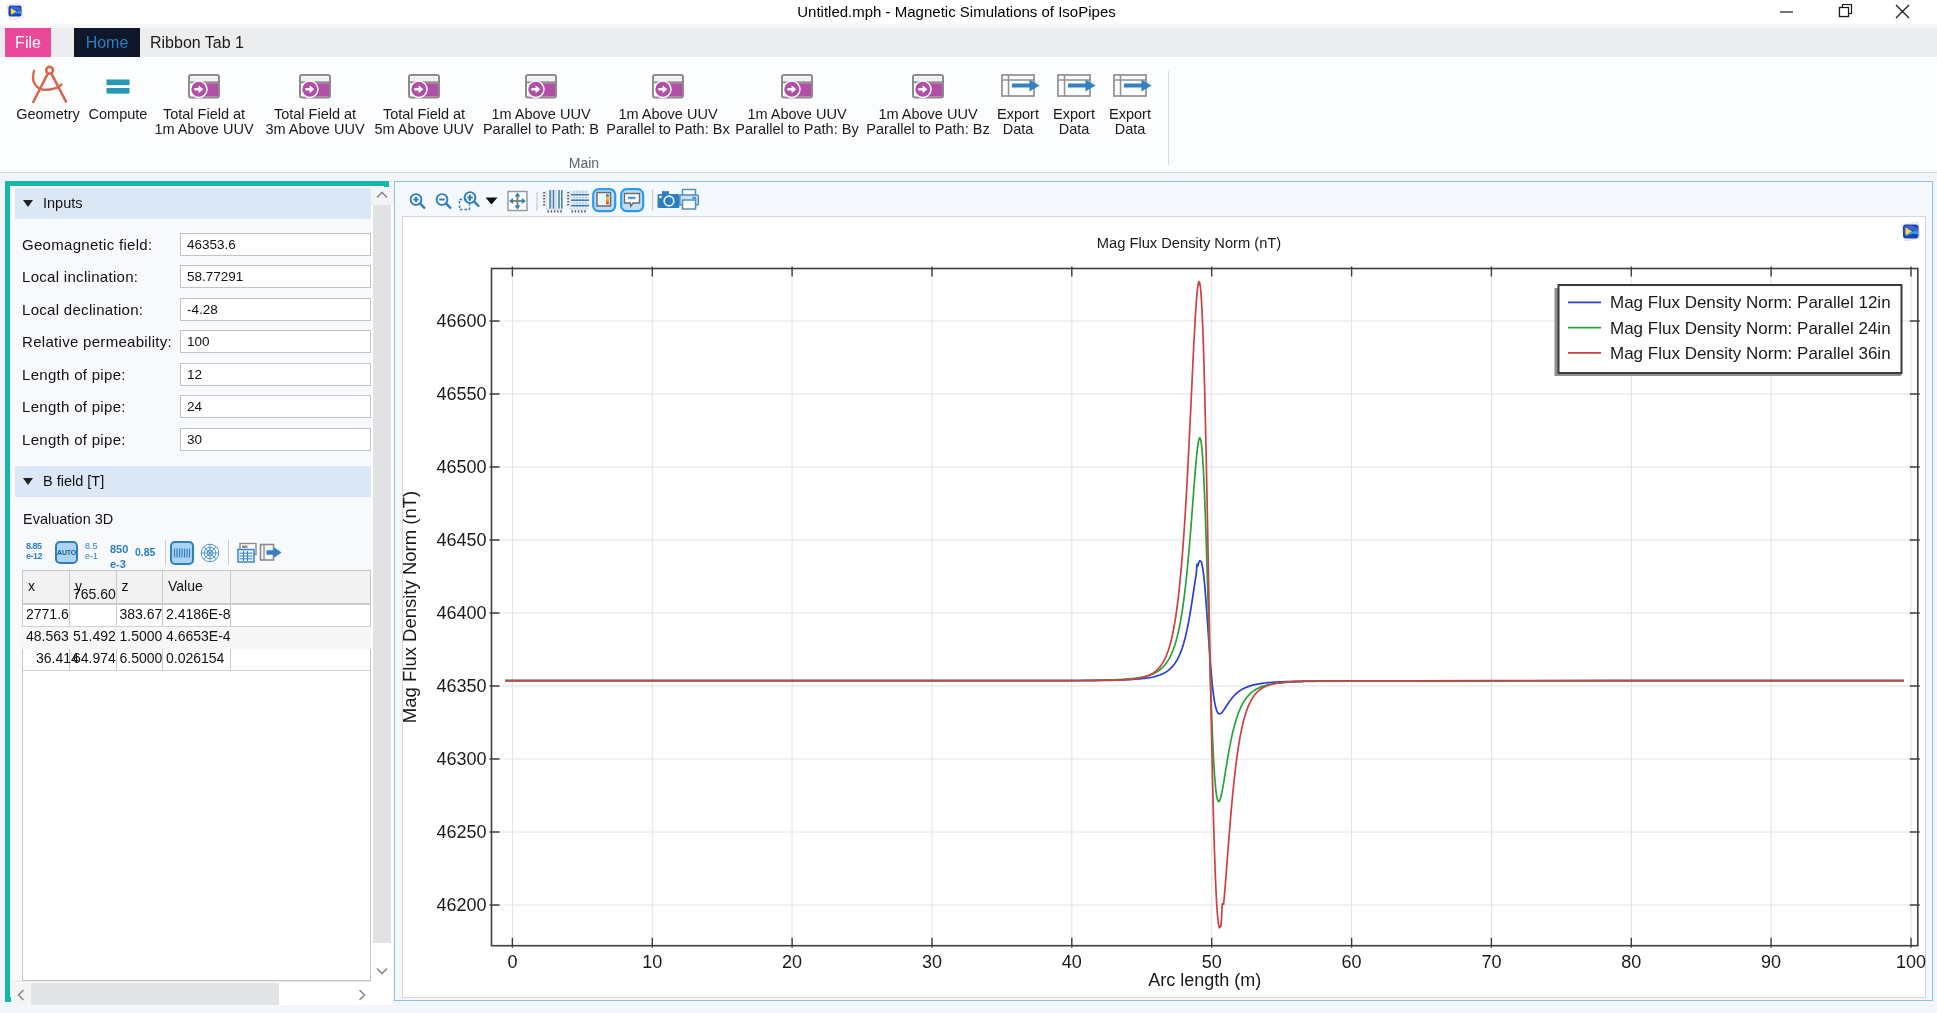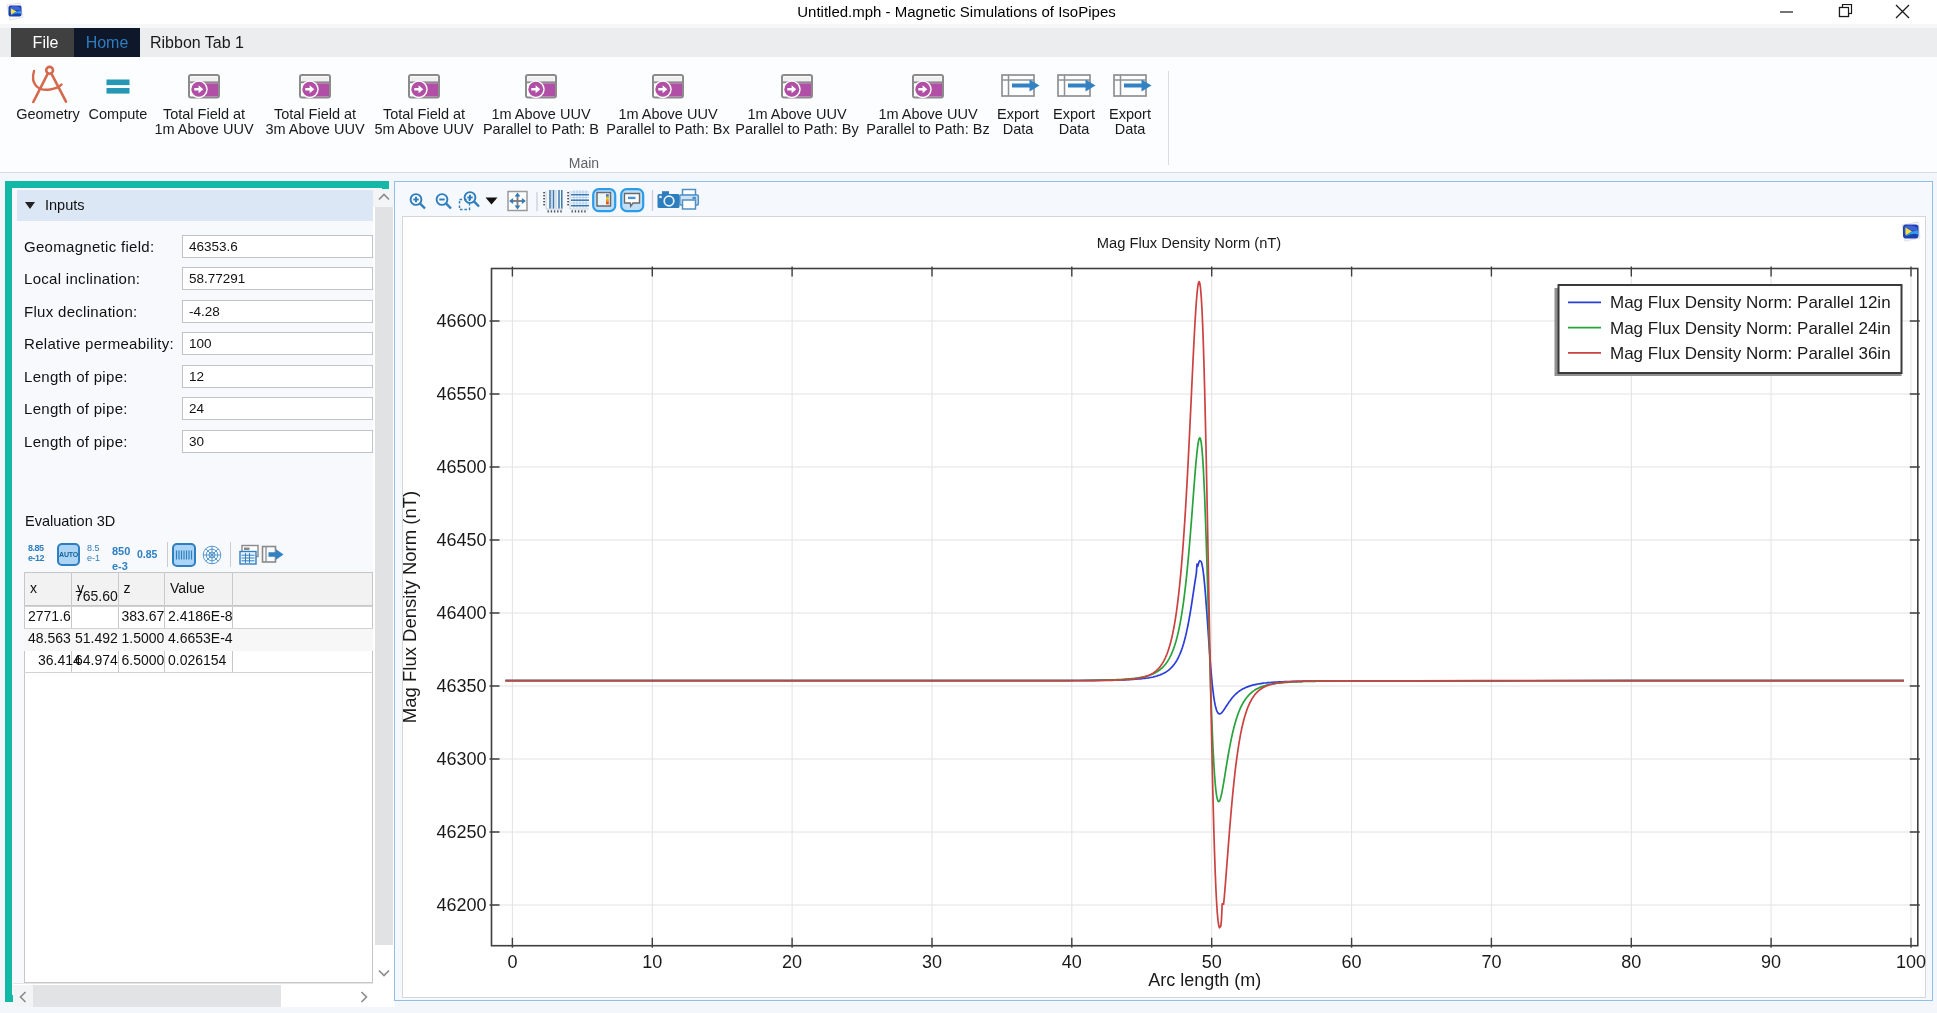--- a/index.html
+++ b/index.html
@@ -6,21 +6,21 @@
 .titlebar{left:0;top:0;width:1937px;height:24px;background:#fff}
 .title-text{left:-12px;width:100%;text-align:center;top:3px;font-size:15px;color:#000}
 .tabstrip{left:0;top:24px;width:1937px;height:33px;background:#ecedef}
 .tabstrip .pre{left:0;top:0;width:1937px;height:4px;background:#f6f7f9}
 .tab{top:28px;height:29px;font-size:16px;line-height:29px;text-align:center}
 .ribbon{left:0;top:57px;width:1937px;height:116px;background:#fcfdfe;border-bottom:1px solid #d9dbde}
 .rbtn{top:8px;text-align:center;font-size:14.5px;line-height:15px;color:#1a1a1a}
 .rbtn .ric{height:42px;display:flex;align-items:center;justify-content:center}
 .mainlbl{top:98px;left:0;width:1168px;text-align:center;font-size:14px;color:#5f6368}
 .groupsep{left:1168px;top:14px;width:1px;height:94px;background:#dadce0}
-.lpanel{left:5px;top:181px;width:384px;height:821px;background:#f7f9fc;border:7px solid #14b8a6}
+.lpanel{left:5px;top:181px;width:384px;height:821px;background:#f7f9fc;border:5px solid #14b8a6}
 .sechead{left:5px;width:356px;height:31px;background:#dbe7f4;color:#111;font-size:14.5px;line-height:31px}
 .tri{display:inline-block;width:0;height:0;border-left:5.5px solid transparent;border-right:5.5px solid transparent;border-top:7px solid #222;margin:0 10px 1px 8px;vertical-align:middle}
 .flabel{left:12px;font-size:15px;letter-spacing:0.3px;color:#111;height:23px;line-height:23px}
 .ffield{left:170px;width:191px;height:23px;background:#fff;border:1px solid #bfc4ca;font-size:13.5px;line-height:21px;padding-left:6px;color:#111}
 .vsb{left:361px;top:1px;width:22px;height:818px;background:#fff}
 .vsb .thumb{left:2px;top:18px;width:18px;height:738px;background:#e0e2e4}
 .hsb{left:1px;top:795px;width:360px;height:24px;background:#fff;border-top:1px solid #e6e6e6}
 .hsb .thumb{left:20px;top:1px;width:248px;height:22px;background:#e2e3e4}
 .gpanel{left:394px;top:181px;width:1539px;height:820px;background:#f5f8fd;border:1px solid #90c0e8}
 svg text{font-family:"Liberation Sans",sans-serif}
@@ -39,21 +39,21 @@
  <line x1="1" y1="8" x2="14" y2="8" stroke="#1a1a1a" stroke-width="1.2"></line>
  <rect x="60.5" y="3.5" width="9" height="9" fill="none" stroke="#1a1a1a" stroke-width="1.2"></rect>
  <rect x="63.5" y="0.5" width="9" height="9" fill="#fff" stroke="#1a1a1a" stroke-width="1.2"></rect>
  <rect x="60.5" y="3.5" width="9" height="9" fill="#fff" stroke="#1a1a1a" stroke-width="1.2"></rect>
  <path d="M117 1 L130 14 M130 1 L117 14" stroke="#1a1a1a" stroke-width="1.3"></path>
 </svg>
 
 <div class="abs tabstrip">
     <div class="abs pre"></div>
   </div>
-<div class="abs tab" style="left:11px;width:69px;background:#404040;color:#fff">File</div>
+<div class="abs tab" style="left:5px;width:46px;background:#ec4899;color:#fff">File</div>
 <div class="abs tab" style="left:74px;width:66px;background:#0f172a;color:#2e7dbf">Home</div>
 <div class="abs tab" style="left:140px;width:114px;color:#1a1a1a">Ribbon Tab 1</div>
 
 <div class="abs ribbon"></div>
 <div class="abs" style="left:0;top:57px;width:1937px;height:116px">
     <div class="abs rbtn" style="left:8px;width:80px">
 <div class="ric">
         <svg width="46" height="46" viewBox="0 0 46 46" fill="none" stroke="#d4694e" stroke-width="2.6" stroke-linecap="round">
 <circle cx="24.6" cy="7.3" r="3.4"></circle>
 <path d="M22.9 10.3 L8.3 39"></path>
@@ -215,30 +215,31 @@
       </svg>
       <svg class="abs" style="left:5px;top:780px" width="12" height="8">
         <path d="M1 1.5 L6 6.5 L11 1.5" stroke="#8a8a8a" stroke-width="1.6" fill="none"></path>
       </svg>
     </div>
     <div class="abs sechead" style="top:2px"><span class="tri"></span>Inputs</div>
     <div class="abs flabel" style="top:47px">Geomagnetic field:</div>
     <div class="abs ffield" style="top:47px">46353.6</div>
     <div class="abs flabel" style="top:79px">Local inclination:</div>
     <div class="abs ffield" style="top:79px">58.77291</div>
-    <div class="abs flabel" style="top:112px">Flux declination:</div>
+    <div class="abs flabel" style="top:112px">Local declination:</div>
     <div class="abs ffield" style="top:112px">-4.28</div>
     <div class="abs flabel" style="top:144px">Relative permeability:</div>
     <div class="abs ffield" style="top:144px">100</div>
     <div class="abs flabel" style="top:177px">Length of pipe:</div>
     <div class="abs ffield" style="top:177px">12</div>
     <div class="abs flabel" style="top:209px">Length of pipe:</div>
     <div class="abs ffield" style="top:209px">24</div>
     <div class="abs flabel" style="top:242px">Length of pipe:</div>
     <div class="abs ffield" style="top:242px">30</div>
+    <div class="abs sechead" style="top:280px"><span class="tri"></span>B field [T]</div>
     <div class="abs" style="left:13px;top:325px;font-size:14.5px;color:#111">Evaluation 3D</div>
     <div class="abs" style="left:0;top:0">
       <div class="abs" style="left:16px;top:356px;width:28px;height:24px;color:#2e7fc1;font-size:9px;font-weight:bold;line-height:9.5px;letter-spacing:-0.5px">8.85<br>e-12</div>
       <div class="abs" style="left:45px;top:355px;width:23px;height:23px;background:#abd4f6;border:2px solid #2e7fc1;border-radius:5px;color:#18608f;font-size:7px;font-weight:bold;text-align:center;line-height:19px;letter-spacing:-0.2px">AUTO</div>
       <div class="abs" style="left:75px;top:356px;width:24px;height:24px;color:#2e7fc1;font-size:9px;font-weight:normal;line-height:9.5px">8.5<br>e-1</div>
       <div class="abs" style="left:100px;top:356px;width:24px;height:24px;color:#2e7fc1;font-size:11px;font-weight:bold;line-height:15px">850<br>e-3</div>
       <div class="abs" style="left:125px;top:360px;color:#2e7fc1;font-size:10.5px;font-weight:bold">0.85</div>
       <div class="abs" style="left:155px;top:354px;width:1px;height:25px;background:#c9cdd2"></div>
       <div class="abs" style="left:160px;top:355px;width:24px;height:24px;background:#abd4f6;border:2px solid #2e7fc1;border-radius:5px">
 <svg width="20" height="20">

